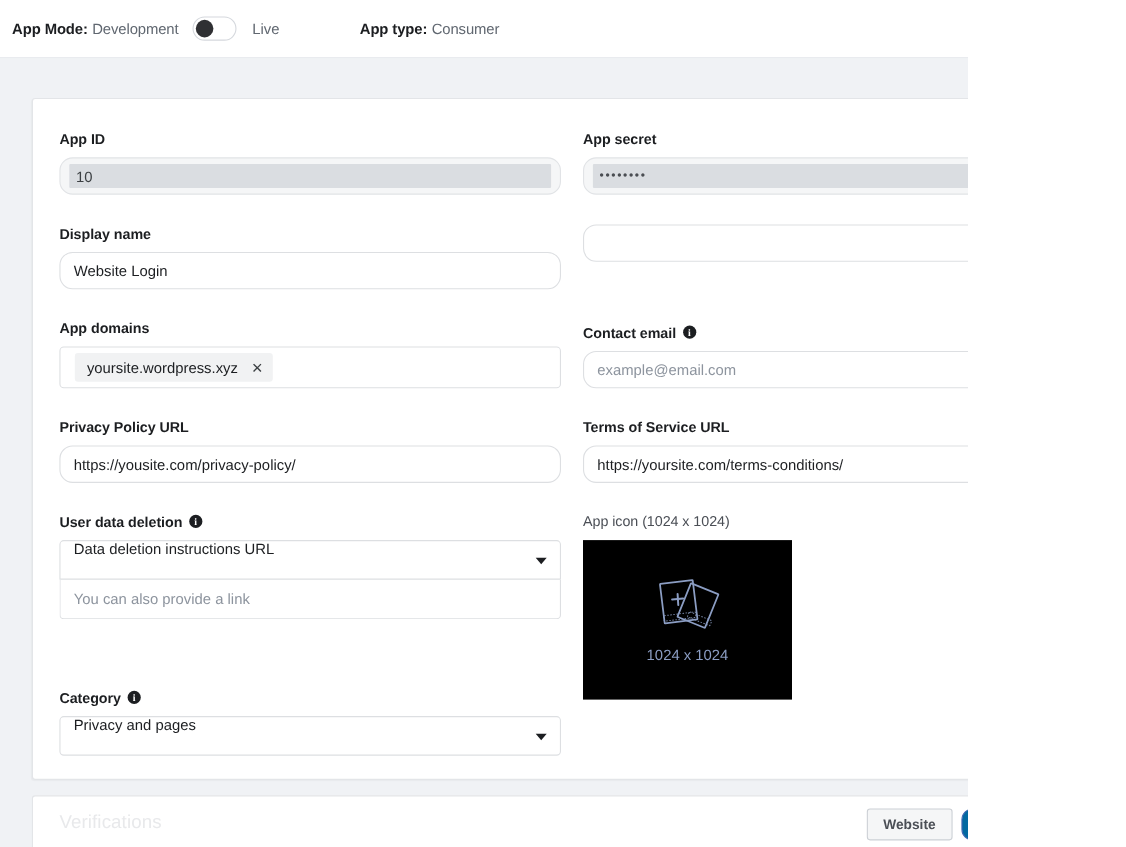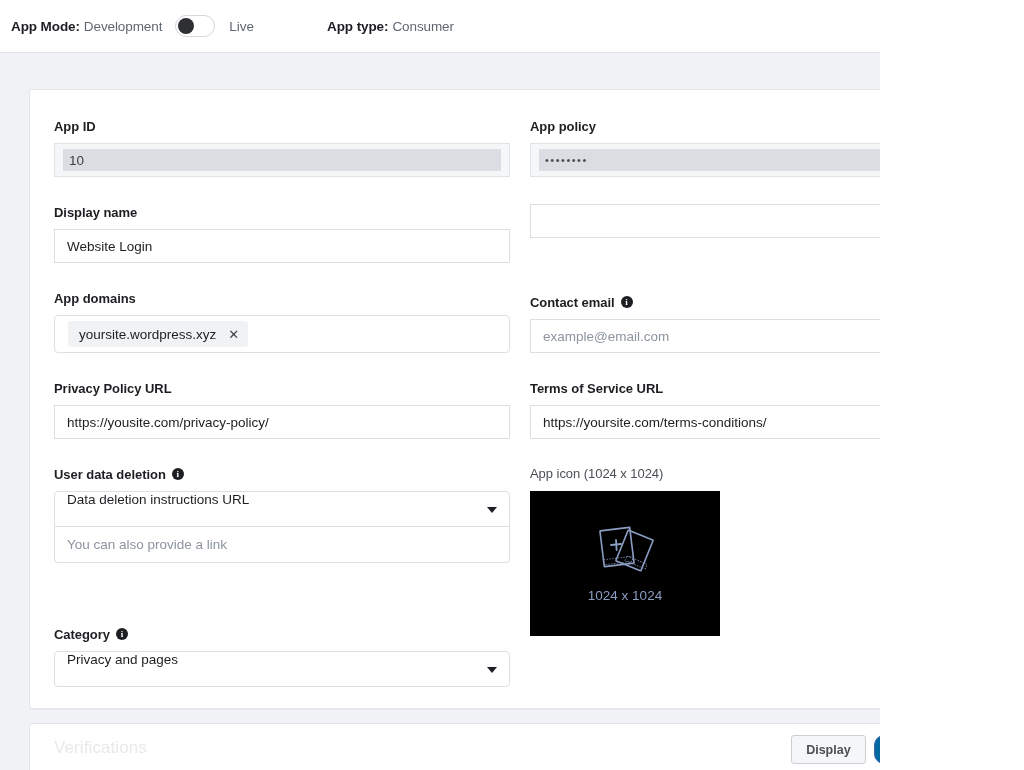--- a/index.html
+++ b/index.html
@@ -94,21 +94,21 @@
     background: #1c1e21; color: #ffffff;
     font-size: 9px; font-weight: bold;
     font-family: "Liberation Serif", serif;
     margin-left: 6px; line-height: 1;
     flex: none;
   }
 
   .input {
     width: 100%; height: 34px;
     border: 1px solid #dddfe2;
-    border-radius: 0;
+    border-radius: 12px;
     background: #ffffff;
     display: flex; align-items: center;
     padding: 0 12px;
     font-size: 13.5px; color: #1c1e21;
   }
   .input.placeholder { color: #8d949e; }
   .input.empty { }
 
   
   .input.readonly {
@@ -332,21 +332,21 @@
             <span class="caret"></span>
           </div>
         </div>
 
       </div>
 
       <div class="col-right">
 
         <div class="field" style="top:0px;">
           <div class="field-label">
-            <span>App policy</span>
+            <span>App secret</span>
           </div>
           <div class="secret-row">
             <div class="input readonly">
               <div class="sel">
                 <span class="dots">••••••••</span>
               </div>
             </div>
             <div class="btn-show">Show</div>
           </div>
         </div>
@@ -397,18 +397,18 @@
           </div>
         </div>
 
       </div>
     </div>
   </div>
 
   <div class="verif-card">
     <div class="verif-title">Verifications</div>
     <div class="footer-actions">
-      <div class="btn-discard">Display</div>
+      <div class="btn-discard">Website</div>
       <div class="btn-save">Save changes</div>
     </div>
   </div>
 
 </div>
 
 </body></html>

